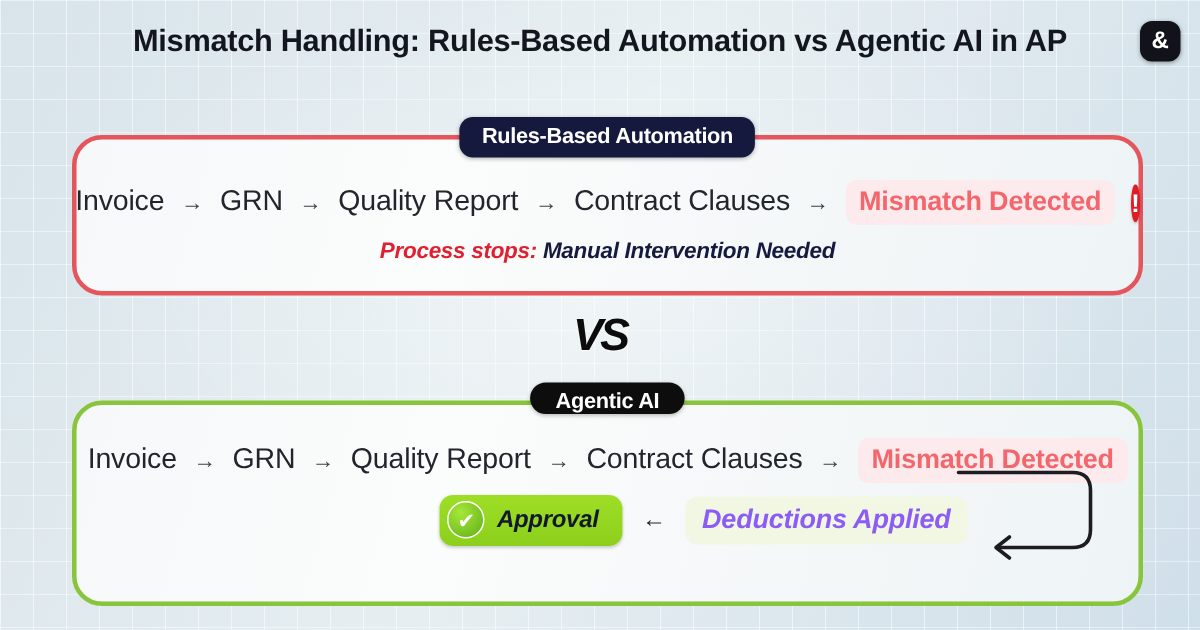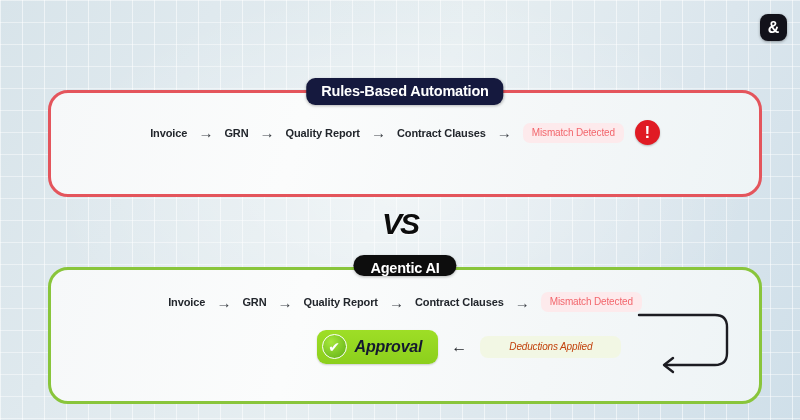--- a/index.html
+++ b/index.html
@@ -73,27 +73,27 @@
   .panel-badge.navy{background:#15193e;}
   .panel-badge.black{background:#0d0d0d;border-radius:11px;padding:5px 17px 0;}
 
   
   .flow-row{
     position:absolute;left:0;right:0;
     display:flex;align-items:center;justify-content:center;
     gap:11px;white-space:nowrap;
   }
   .flow-step{
-    font-size:11px;color:#22262c;font-weight:bold;letter-spacing:-.1px;
+    font-size:19px;color:#22262c;font-weight:normal;letter-spacing:-.1px;
   }
   .flow-arrow{
     font-size:15px;color:#3b3f45;line-height:1;
   }
   .chip{
-    font-size:10px;font-weight:normal;letter-spacing:-.15px;
+    font-size:18px;font-weight:bold;letter-spacing:-.15px;
     border-radius:7px;padding:4px 9px 5px;
   }
   .chip.mismatch{
     color:#f2666c;background:#fdeaec;
   }
   .error-icon{
     width:25px;height:25px;border-radius:50%;
     background:#e01b24;
     display:inline-flex;align-items:center;justify-content:center;
     color:#fff;font-size:17px;font-weight:bold;line-height:1;
@@ -139,40 +139,41 @@
     border:1.5px solid #ffffff;
     display:inline-flex;align-items:center;justify-content:center;
     color:#fff;font-size:14px;font-weight:bold;line-height:1;
     box-sizing:border-box;
   }
   .approval-label{
     font-size:16px;font-weight:bold;font-style:italic;
     color:#14182f;letter-spacing:-.2px;
   }
   .chip.deductions{
-    background:#f2f7e4;color:#c2410c;font-style:italic;
-    padding:5px 29px 6px;border-radius:8px;
+    background:#f2f7e4;color:#8b5cf6;font-style:italic;
+    padding:5px 11px 6px;border-radius:8px;
   }
   .arrow-left{
     font-size:16px;color:#23262b;line-height:1;
   }
 
   
   .loop-connector{
     position:absolute;pointer-events:none;
   }
 </style>
 </head>
 <body>
 
 <div id="canvas">
 
   <div id="grid"></div>
   <div id="vignette"></div>
 
+  <div class="page-title">Mismatch Handling: Rules-Based Automation vs Agentic AI in AP</div>
   <div class="brand-logo">
     <span>&amp;</span>
   </div>
 
   <div class="panel red">
     <div class="panel-badge navy">Rules-Based Automation</div>
 
     <div class="flow-row" id="rules-flow" style="top:27px;">
         <span class="flow-step">Invoice</span>
         <span class="flow-arrow">→</span>
@@ -182,20 +183,23 @@
         <span class="flow-arrow">→</span>
         <span class="flow-step">Contract Clauses</span>
         <span class="flow-arrow">→</span>
 
       <span class="chip mismatch">Mismatch Detected</span>
       <span class="error-icon">
         <span>!</span>
       </span>
     </div>
 
+    <div class="tagline" style="top:66px;">
+      <span class="t-red">Process stops:</span><span class="t-navy"> Manual Intervention Needed</span>
+    </div>
   </div>
 
   <div class="vs-mark">VS</div>
 
   <div class="panel green">
     <div class="panel-badge black">Agentic AI</div>
 
     <div class="flow-row" id="agentic-flow" style="top:22px;">
         <span class="flow-step">Invoice</span>
         <span class="flow-arrow">→</span>

